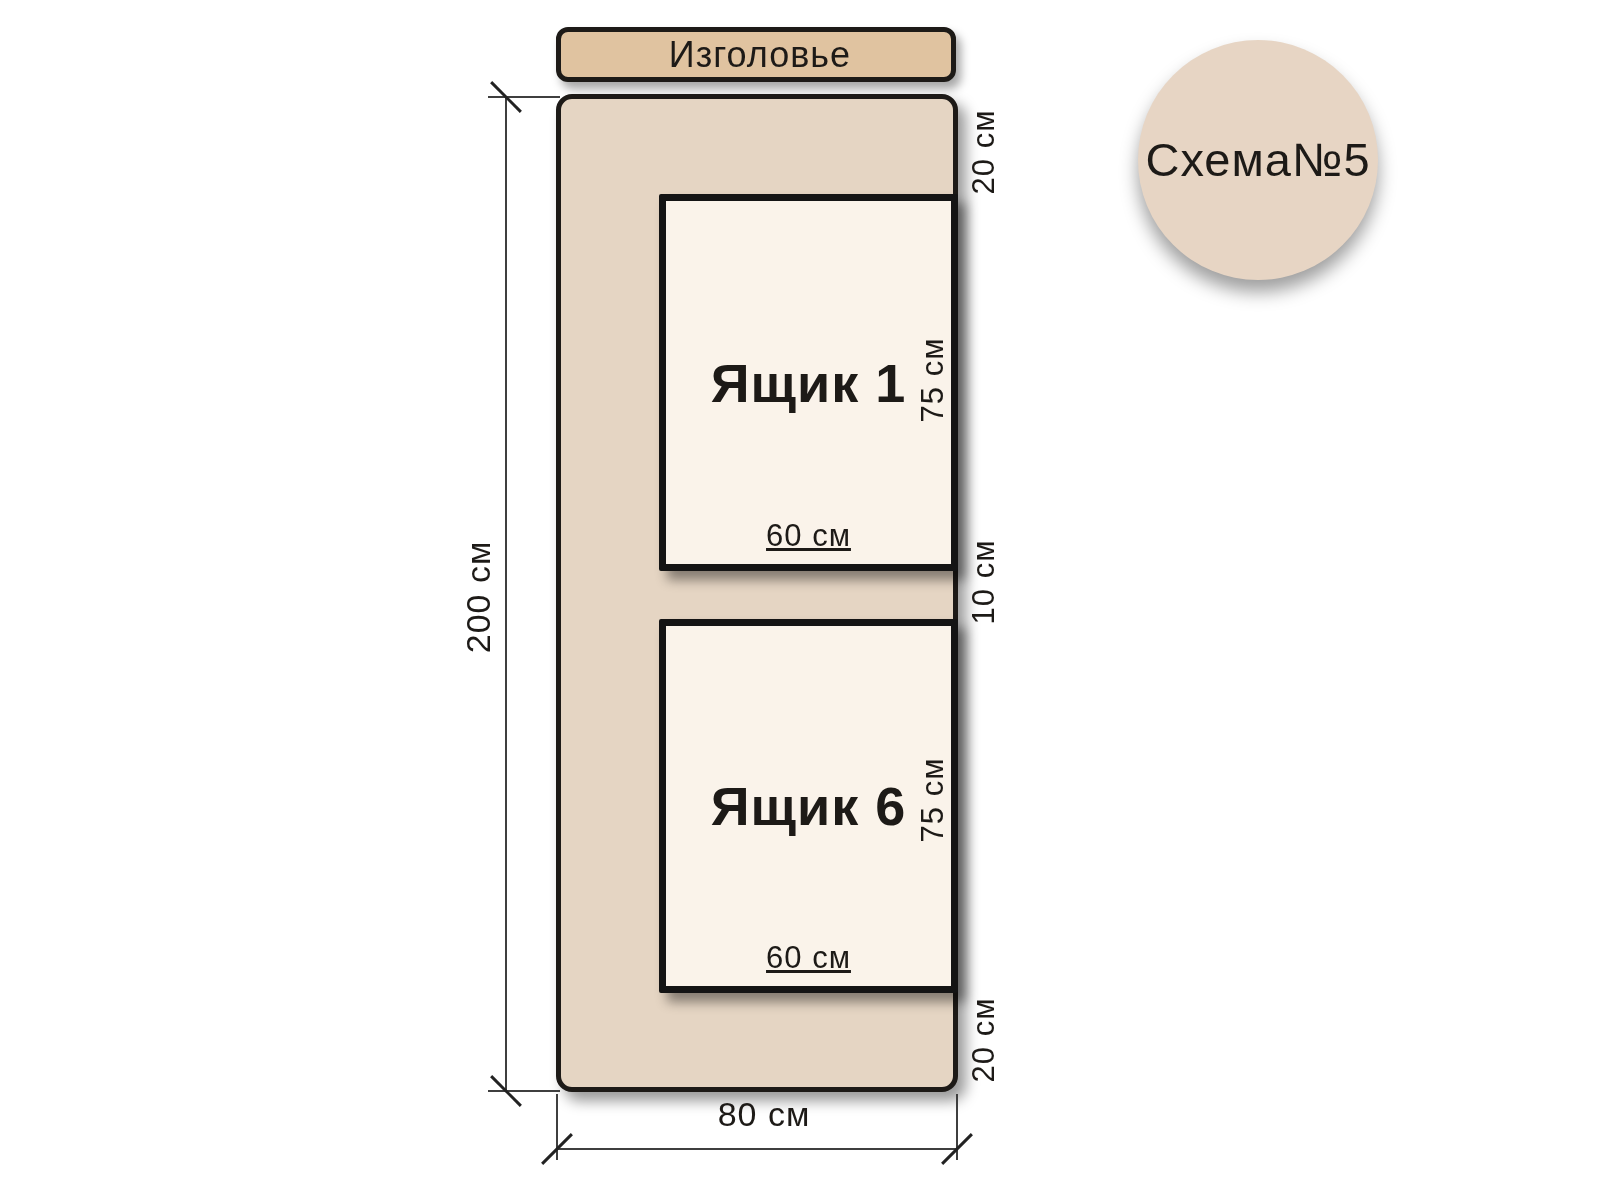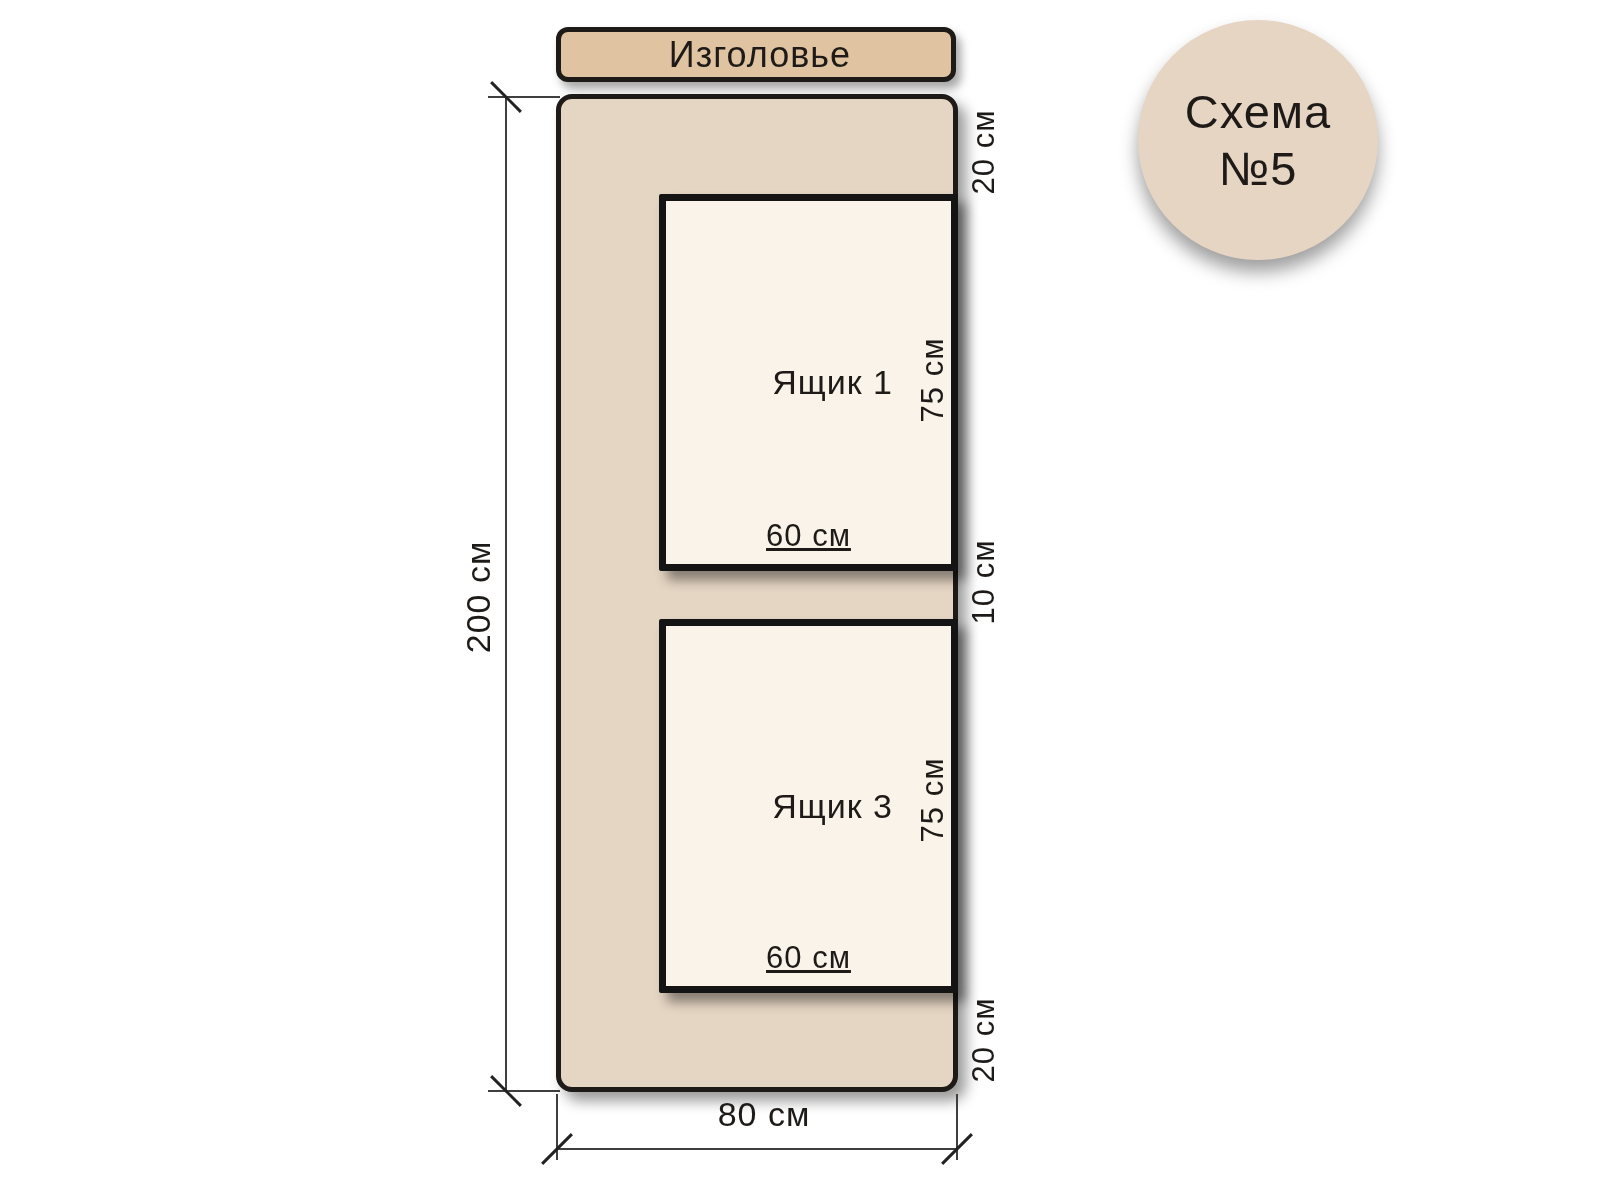--- a/index.html
+++ b/index.html
@@ -40,21 +40,21 @@
     position:absolute;left:659px;width:299px;
     background:var(--drawer-fill);
     border:7px solid #141414;border-radius:2px;
     box-shadow:8px 9px 12px rgba(0,0,0,0.42);
   }
   .drawer-1{top:194px;height:377px;}
   .drawer-2{top:619px;height:374px;}
   .drawer-label{
     position:absolute;left:0;top:0;width:100%;height:100%;
     display:flex;align-items:center;justify-content:center;
-    font-size:34px;font-weight:400;letter-spacing:1px;margin-left:24px;
+    font-size:54px;font-weight:700;letter-spacing:1px;
   }
   .drawer-width-label{
     position:absolute;left:0;bottom:10px;width:100%;
     text-align:center;font-size:31px;font-weight:500;letter-spacing:1px;text-decoration:underline;
   }
   
   .vlabel{
     position:absolute;white-space:nowrap;
     transform:translate(-50%,-50%) rotate(-90deg);
     font-size:31px;font-weight:500;letter-spacing:1px;
@@ -66,45 +66,45 @@
     position:absolute;width:42px;height:3px;background:#222;
     transform:translate(-50%,-50%) rotate(45deg);
   }
   .tick-slash{transform:translate(-50%,-50%) rotate(-45deg);}
   .hlabel{
     position:absolute;white-space:nowrap;transform:translate(-50%,-50%);
     font-size:34px;font-weight:500;letter-spacing:1px;
   }
   
   .badge{
-    position:absolute;left:1138px;top:20px;width:240px;height:240px;
+    position:absolute;left:1138px;top:40px;width:240px;height:240px;
     background:var(--badge-fill);border-radius:50%;
     box-shadow:0 12px 18px rgba(0,0,0,0.38);
-    display:flex;flex-direction:column;align-items:center;justify-content:center;
+    display:flex;flex-direction:row;align-items:center;justify-content:center;
     font-size:47px;font-weight:500;line-height:1.22;letter-spacing:1px;
   }
 </style>
 </head>
 <body>
 
 <div class="canvas">
 
   <div class="headboard">
     <span>Изголовье</span>
   </div>
 
   <div class="bed"></div>
 
   <div class="drawer drawer-1">
     <div class="drawer-label">Ящик 1</div>
     <div class="drawer-width-label">60 см</div>
   </div>
 
   <div class="drawer drawer-2">
-    <div class="drawer-label">Ящик 3</div>
+    <div class="drawer-label">Ящик 6</div>
     <div class="drawer-width-label">60 см</div>
   </div>
 
   <div class="vlabel" style="left:933px;top:380px;">75 см</div>
   <div class="vlabel" style="left:933px;top:800px;">75 см</div>
 
   <div class="vlabel" style="left:984px;top:152px;">20 см</div>
   <div class="vlabel" style="left:984px;top:582px;">10 см</div>
   <div class="vlabel" style="left:984px;top:1040px;">20 см</div>
 

